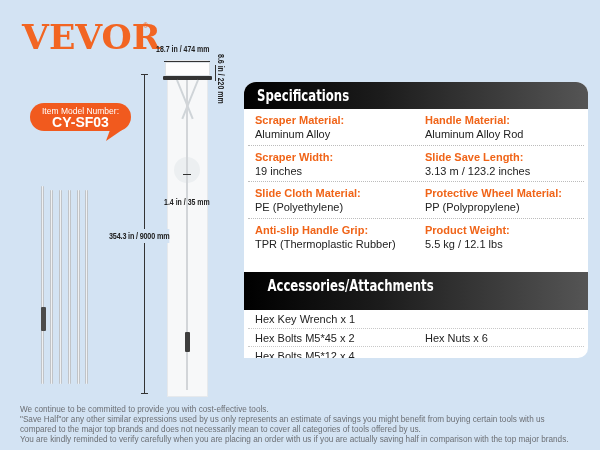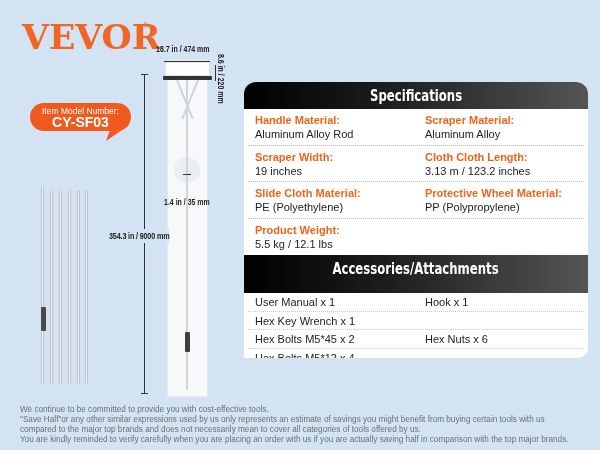--- a/index.html
+++ b/index.html
@@ -112,36 +112,36 @@
   }
 
   
   .spec {
     position: absolute; left: 244px; top: 82px; width: 344px; height: 276px;
     background: #fff; border-radius: 12px 12px 10px 0;
     overflow: hidden;
   }
   .spec-head {
     height: 27px; background: linear-gradient(90deg, #000 0%, #1c1c1c 40%, #555 100%);
-    color: #fff; text-align: center; font-weight: bold; font-size: 15px; line-height: 28px;
+    color: #fff; text-align: left; font-weight: bold; font-size: 15px; line-height: 28px;
     font-family: "DejaVu Sans", sans-serif;
   }
   .spec-head span { display: inline-block; transform: scaleX(0.78); letter-spacing: 0px; }
   .spec-row {
     height: 36.5px; display: flex; border-bottom: 1px dotted #bcbcbc; margin: 0 4px;
   }
   .spec-row:last-of-type { border-bottom: none; }
   .spec-cell { width: 50%; padding-left: 7px; padding-top: 4px; }
   .spec-cell + .spec-cell { padding-left: 9px; }
   .spec-label { color: #f06418; font-weight: bold; font-size: 11px; line-height: 14px; }
   .spec-value { color: #222; font-size: 11px; line-height: 15px; }
   .acc-head {
-    margin-top: 0; height: 38px;
+    margin-top: 17px; height: 38px;
     background: linear-gradient(90deg, #000 0%, #1c1c1c 40%, #555 100%);
-    color: #fff; text-align: center; font-weight: bold; font-size: 15px; line-height: 29px;
+    color: #fff; font-weight: bold; font-size: 15px; line-height: 29px;
     font-family: "DejaVu Sans", sans-serif;
   }
   .acc-head span { display: inline-block; transform: scaleX(0.78); }
   .acc-row {
     height: 18.5px; display: flex; border-bottom: 1px dotted #c8c8c8; margin: 0 4px;
     font-size: 11px; line-height: 19px; color: #222;
   }
   .acc-row:last-child { border-bottom: none; }
   .acc-cell { width: 50%; padding-left: 7px; }
   .acc-cell + .acc-cell { padding-left: 9px; }
@@ -195,66 +195,66 @@
 <div class="dim-cap-bot"></div>
 <div class="dim-len">354.3 in / 9000 mm</div>
 
 <div class="spec">
   <div class="spec-head">
     <span>Specifications</span>
   </div>
 
   <div class="spec-row">
     <div class="spec-cell">
+      <div class="spec-label">Scraper Material:</div>
+      <div class="spec-value">Aluminum Alloy</div>
+    </div>
+    <div class="spec-cell">
       <div class="spec-label">Handle Material:</div>
       <div class="spec-value">Aluminum Alloy Rod</div>
     </div>
-    <div class="spec-cell">
-      <div class="spec-label">Scraper Material:</div>
-      <div class="spec-value">Aluminum Alloy</div>
-    </div>
   </div>
 
   <div class="spec-row">
     <div class="spec-cell">
       <div class="spec-label">Scraper Width:</div>
       <div class="spec-value">19 inches</div>
     </div>
     <div class="spec-cell">
-      <div class="spec-label">Cloth Cloth Length:</div>
+      <div class="spec-label">Slide Save Length:</div>
       <div class="spec-value">3.13 m / 123.2 inches</div>
     </div>
   </div>
 
   <div class="spec-row">
     <div class="spec-cell">
       <div class="spec-label">Slide Cloth Material:</div>
       <div class="spec-value">PE (Polyethylene)</div>
     </div>
     <div class="spec-cell">
       <div class="spec-label">Protective Wheel Material:</div>
       <div class="spec-value">PP (Polypropylene)</div>
     </div>
   </div>
 
   <div class="spec-row" style="border-bottom:none;">
     <div class="spec-cell">
+      <div class="spec-label">Anti-slip Handle Grip:</div>
+      <div class="spec-value">TPR (Thermoplastic Rubber)</div>
+    </div>
+    <div class="spec-cell">
       <div class="spec-label">Product Weight:</div>
       <div class="spec-value">5.5 kg / 12.1 lbs</div>
     </div>
   </div>
 
   <div class="acc-head">
     <span>Accessories/Attachments</span>
   </div>
 
-  <div class="acc-row">
-    <div class="acc-cell">User Manual x 1</div>
-    <div class="acc-cell">Hook x 1</div>
-  </div>
   <div class="acc-row">
     <div class="acc-cell">Hex Key Wrench x 1</div>
   </div>
   <div class="acc-row">
     <div class="acc-cell">Hex Bolts M5*45 x 2</div>
     <div class="acc-cell">Hex Nuts x 6</div>
   </div>
   <div class="acc-row">
     <div class="acc-cell">Hex Bolts M5*12 x 4</div>
     <div class="acc-cell"></div>

